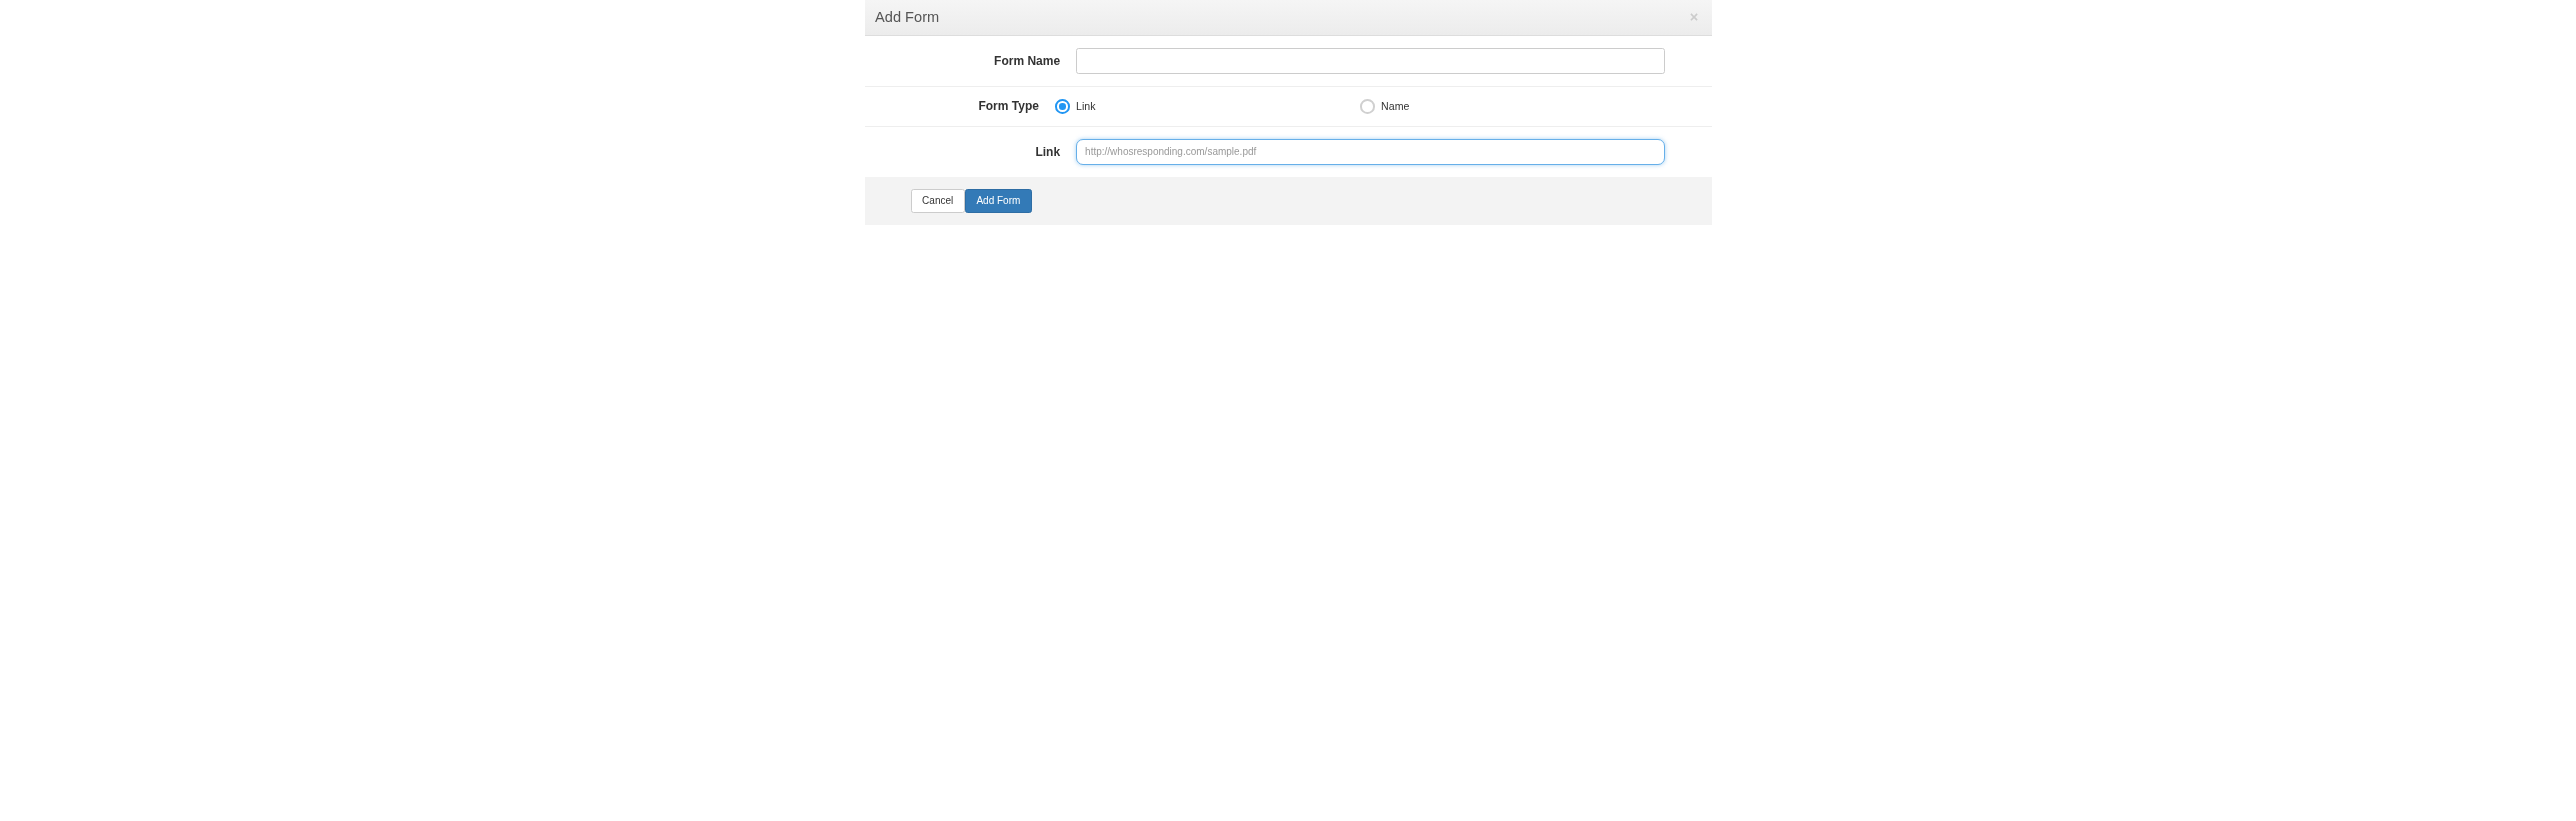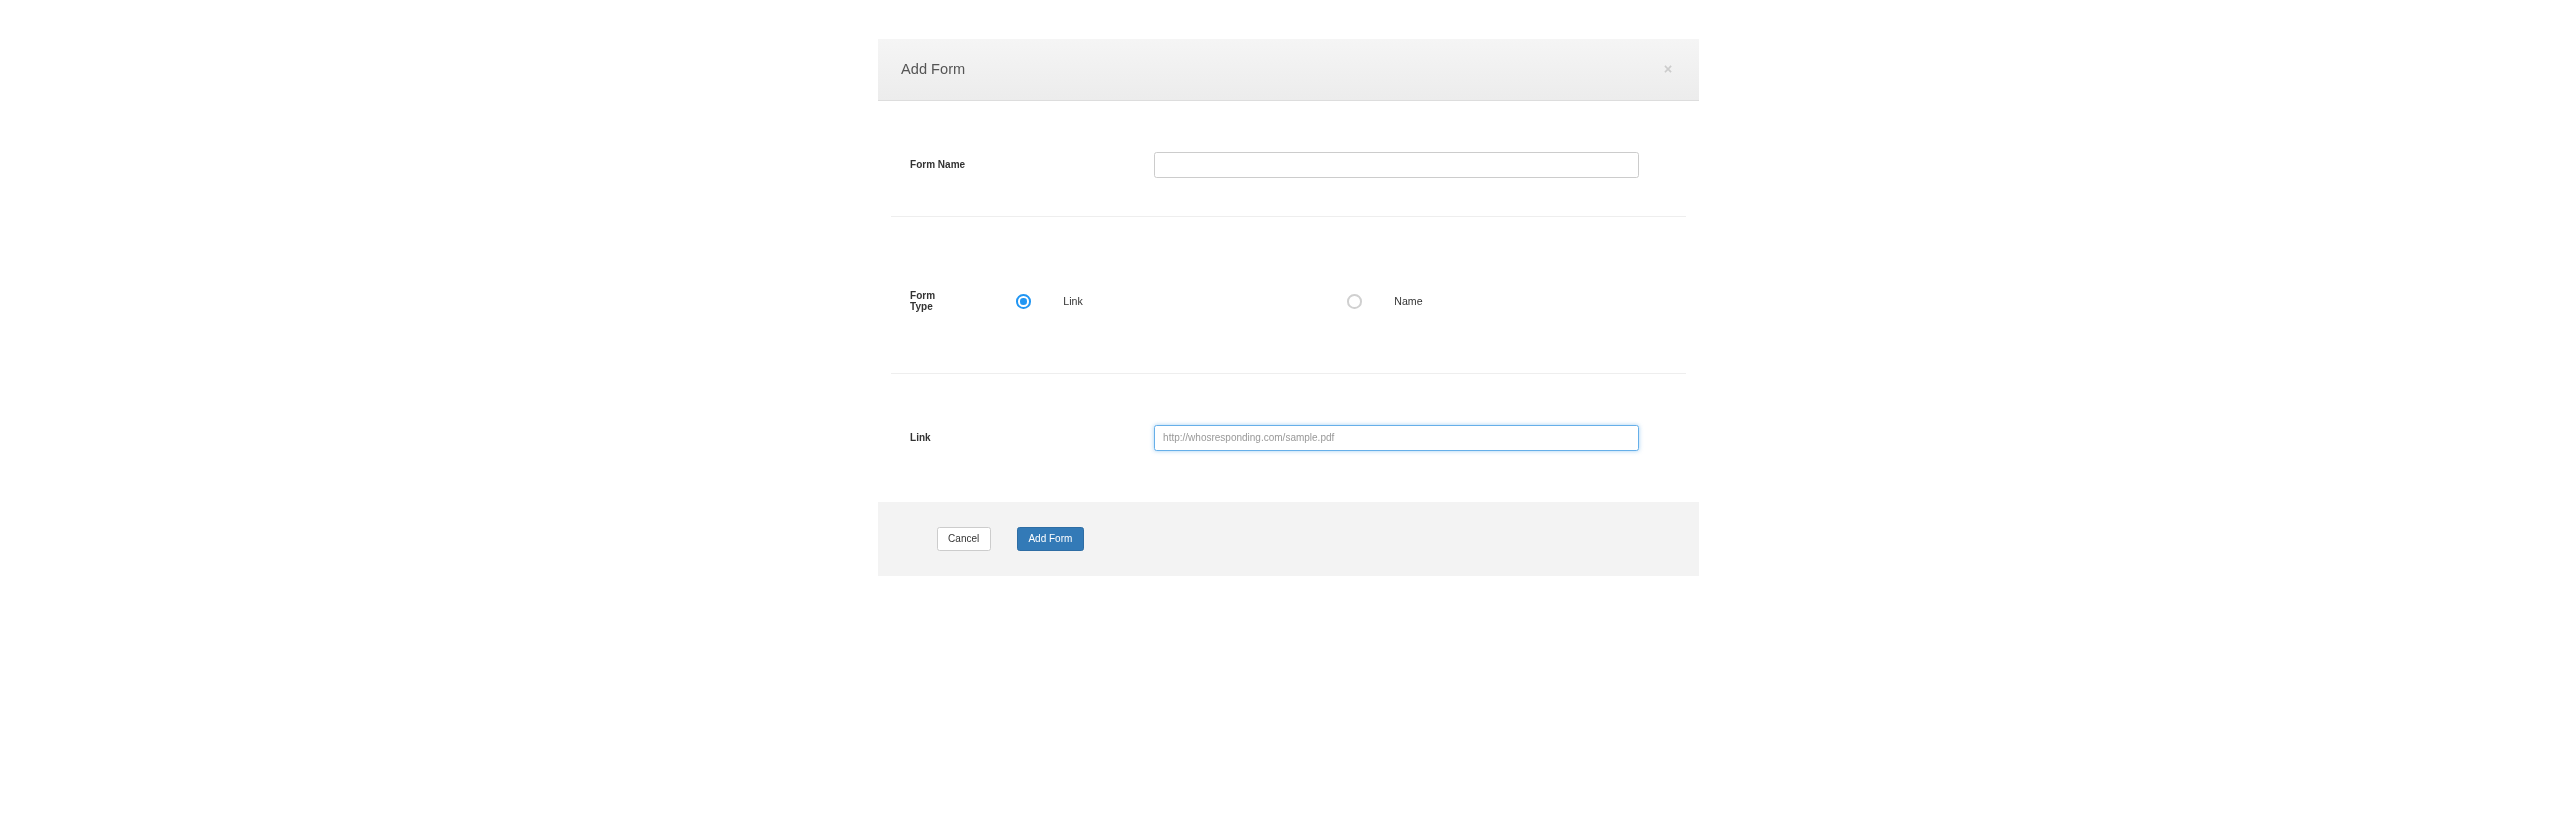--- a/index.html
+++ b/index.html
@@ -1,15 +1,15 @@
 <!DOCTYPE html>
 <html style="font-size:10.6px"><head>
   <meta charset="utf-8">
   <style>
-    * { box-sizing: border-box; margin: 13px; padding: 0; }
+    * { box-sizing: border-box; margin: 0; padding: 0; }
     body {
       font-family: "Helvetica Neue", Helvetica, Arial, sans-serif;
       background: #fff;
       color: #333;
       font-size: 9.3px;
     }
     .modal {
       width: 847px;
       margin: 0 auto;
       background: #fff;
@@ -42,44 +42,45 @@
       display: flex;
       align-items: center;
       padding: 12px 6.6px;
       border-bottom: 0.7px solid #eee;
     }
     .form-row:last-of-type {
       border-bottom: none;
     }
     .form-label {
       width: 205px;
-      text-align: left;
+      text-align: right;
       padding-right: 16px;
       font-weight: 700;
       color: #333;
-      font-size: 10px;
+      font-size: 12px;
     }
     .form-field {
       flex: 1;
       padding-right: 40px;
     }
     .text-input {
       width: 100%;
       height: 26.5px;
       border: 0.7px solid #ccc;
       border-radius: 2.6px;
       padding: 5.3px 8px;
       font-size: 10px;
       color: #555;
       outline: none;
     }
     .text-input::placeholder { color: #999; }
     .text-input.focused {
       border-color: #66afe9;
       box-shadow: 0 0 4px rgba(102,175,233,.6);
+      border-radius: 7px;
     }
     .radio-group {
       display: flex;
       gap: 0;
     }
     .radio-option {
       display: flex;
       align-items: center;
       gap: 6.6px;
       min-width: 305px;

